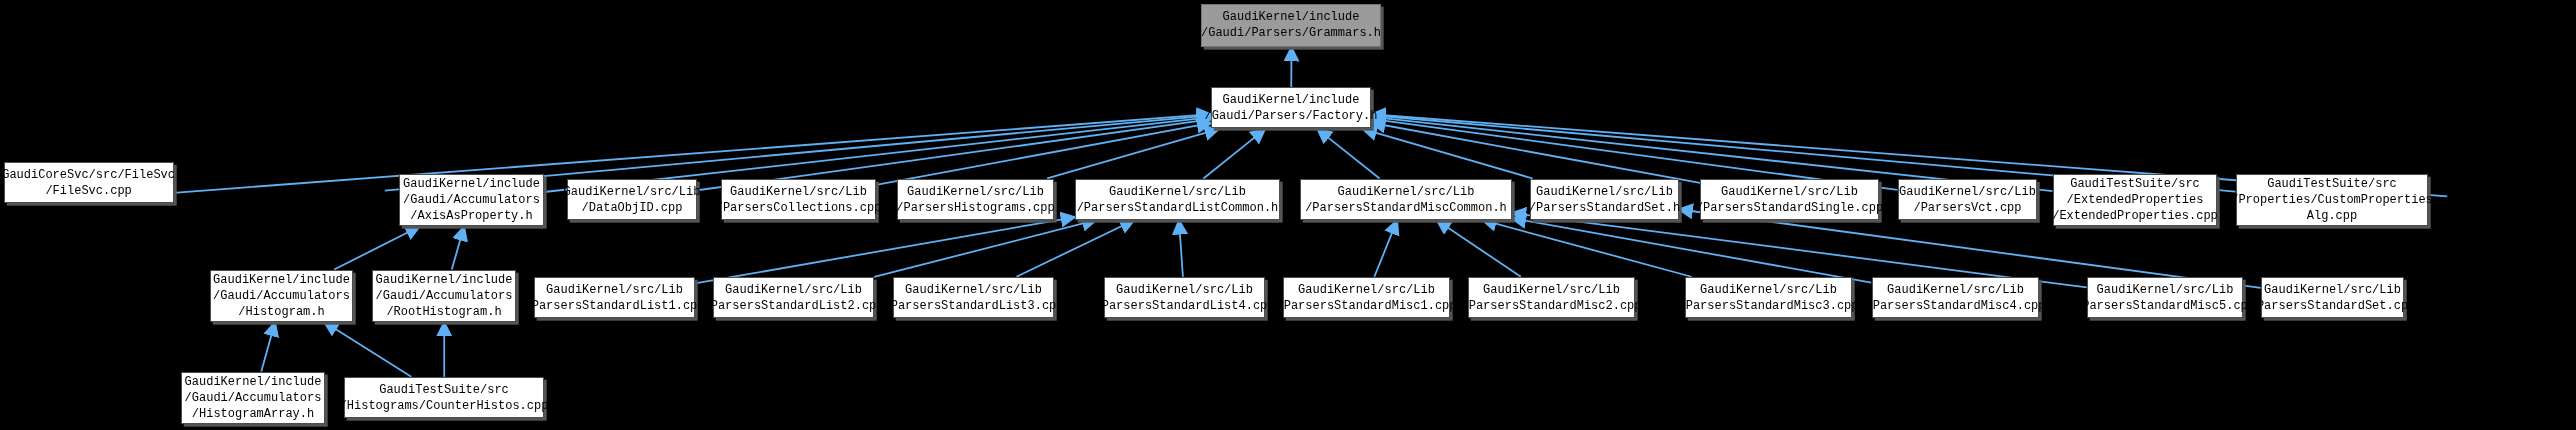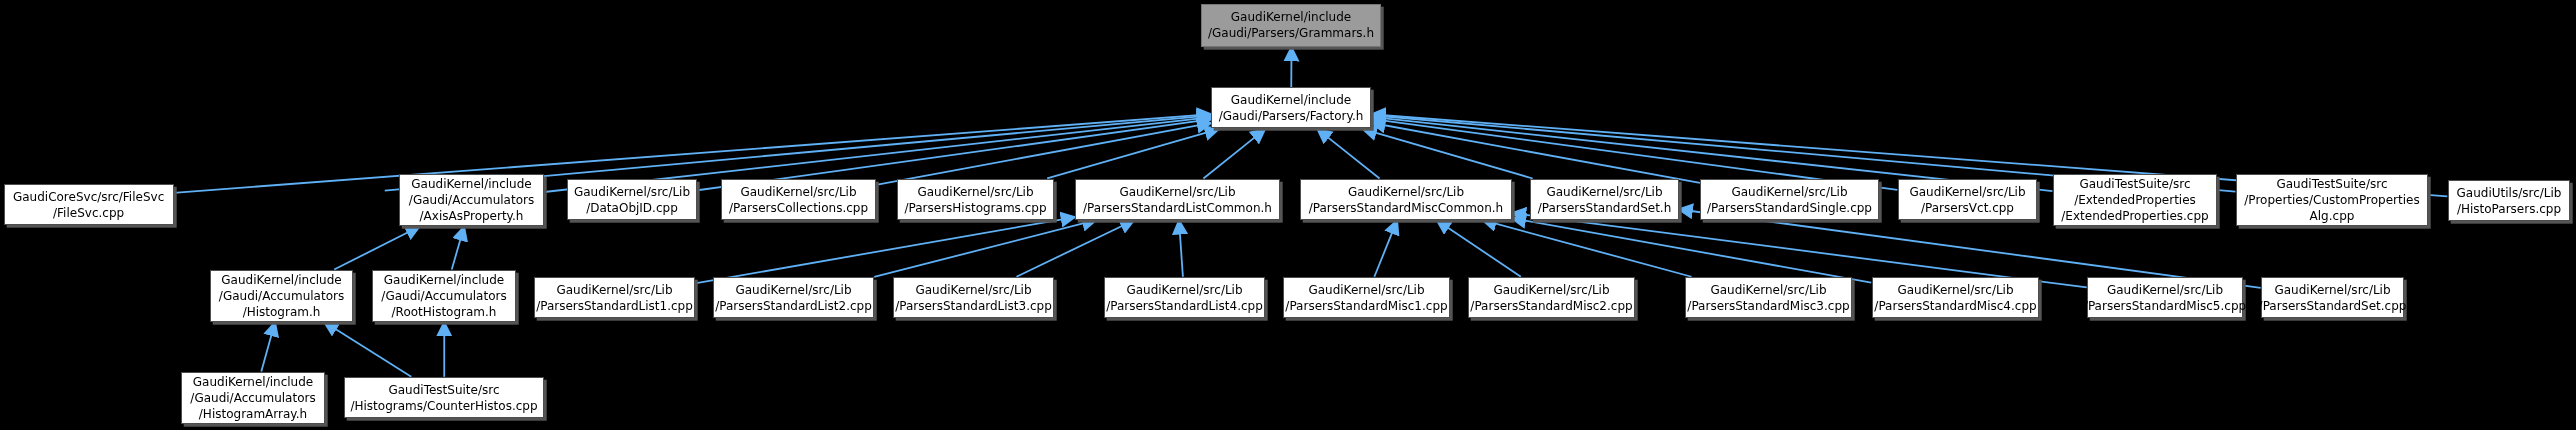--- a/index.html
+++ b/index.html
@@ -17,20 +17,21 @@
     display:flex;align-items:center;justify-content:center;
     text-align:center;
     white-space:pre;
     background:#ffffff;
     border:1.8px solid #4d4d4d;
     box-shadow:2.7px 2.7px 0 #555555;
     color:#000000;
     font-size:12px;
     line-height:16px;
     cursor:pointer;
+    font-family:Liberation Mono, monospace;
   }
   .node.root{
     background:#9b9b9b;
     border-color:#757575;
   }
 </style>
 </head>
 <body>
 
 <div id="canvas">
@@ -71,21 +72,21 @@
       <line x1="2075" y1="313.444170771757" x2="1676" y2="242.0303776683087" stroke="#5fb0f5" stroke-width="2" marker-end="url(#arrow)"></line>
       <line x1="2314" y1="318.8022565320665" x2="1676" y2="236.21080760095012" stroke="#5fb0f5" stroke-width="2" marker-end="url(#arrow)"></line>
       <line x1="2507" y1="319.33622291021675" x2="1861" y2="232.13622291021673" stroke="#5fb0f5" stroke-width="2" marker-end="url(#arrow)"></line>
     </svg>
 
   <div class="node root" style="left:1201px;top:3.6px;width:180px;height:43px">GaudiKernel/include
 /Gaudi/Parsers/Grammars.h</div>
   <div class="node" style="left:1211px;top:87px;width:160px;height:41px">GaudiKernel/include
 /Gaudi/Parsers/Factory.h</div>
 
-  <div class="node" style="left:3.6px;top:184px;width:170px;height:41px">GaudiCoreSvc/src/FileSvc
+  <div class="node" style="left:3.6px;top:162px;width:170px;height:41px">GaudiCoreSvc/src/FileSvc
 /FileSvc.cpp</div>
   <div class="node" style="left:399px;top:174px;width:145px;height:52px">GaudiKernel/include
 /Gaudi/Accumulators
 /AxisAsProperty.h</div>
   <div class="node" style="left:567px;top:179px;width:130px;height:41px">GaudiKernel/src/Lib
 /DataObjID.cpp</div>
   <div class="node" style="left:721px;top:179px;width:155px;height:41px">GaudiKernel/src/Lib
 /ParsersCollections.cpp</div>
   <div class="node" style="left:897px;top:179px;width:157px;height:41px">GaudiKernel/src/Lib
 /ParsersHistograms.cpp</div>
@@ -98,22 +99,20 @@
   <div class="node" style="left:1700px;top:179px;width:179px;height:41px">GaudiKernel/src/Lib
 /ParsersStandardSingle.cpp</div>
   <div class="node" style="left:1898px;top:179px;width:139px;height:41px">GaudiKernel/src/Lib
 /ParsersVct.cpp</div>
   <div class="node" style="left:2053px;top:174px;width:164px;height:52px">GaudiTestSuite/src
 /ExtendedProperties
 /ExtendedProperties.cpp</div>
   <div class="node" style="left:2236px;top:174px;width:192px;height:52px">GaudiTestSuite/src
 /Properties/CustomProperties
 Alg.cpp</div>
-  <div class="node" style="left:2448px;top:180px;width:122px;height:41px">GaudiUtils/src/Lib
-/HistoParsers.cpp</div>
 
   <div class="node" style="left:210px;top:270px;width:143px;height:52px">GaudiKernel/include
 /Gaudi/Accumulators
 /Histogram.h</div>
   <div class="node" style="left:372px;top:270px;width:144px;height:52px">GaudiKernel/include
 /Gaudi/Accumulators
 /RootHistogram.h</div>
   <div class="node" style="left:534px;top:277px;width:161px;height:41px">GaudiKernel/src/Lib
 /ParsersStandardList1.cpp</div>
   <div class="node" style="left:713px;top:277px;width:161px;height:41px">GaudiKernel/src/Lib

